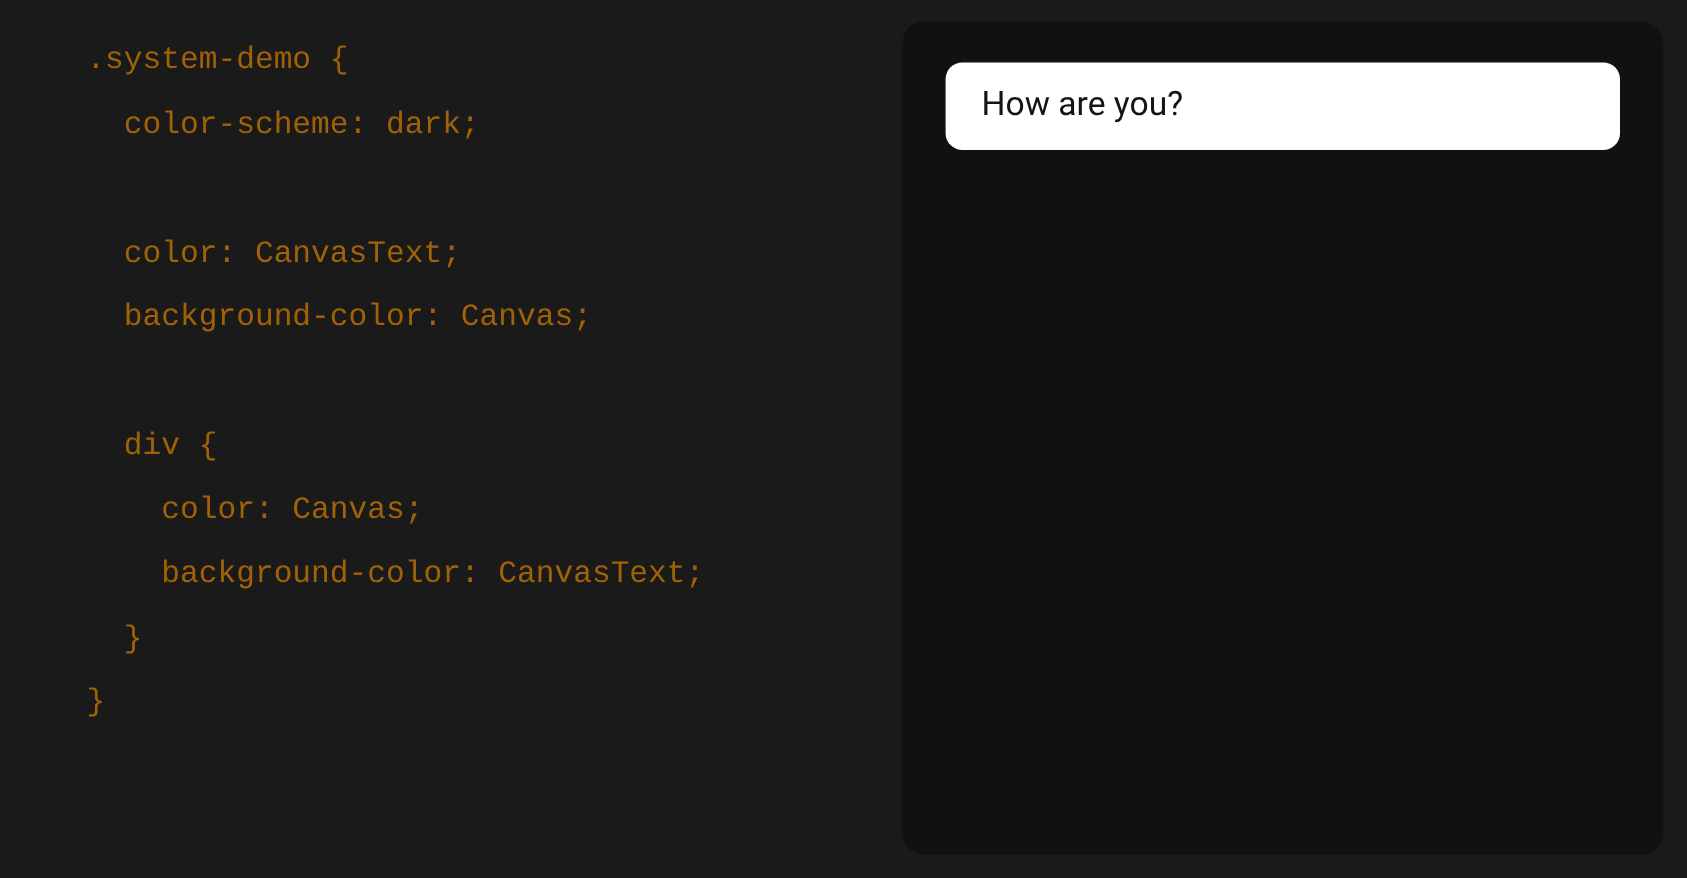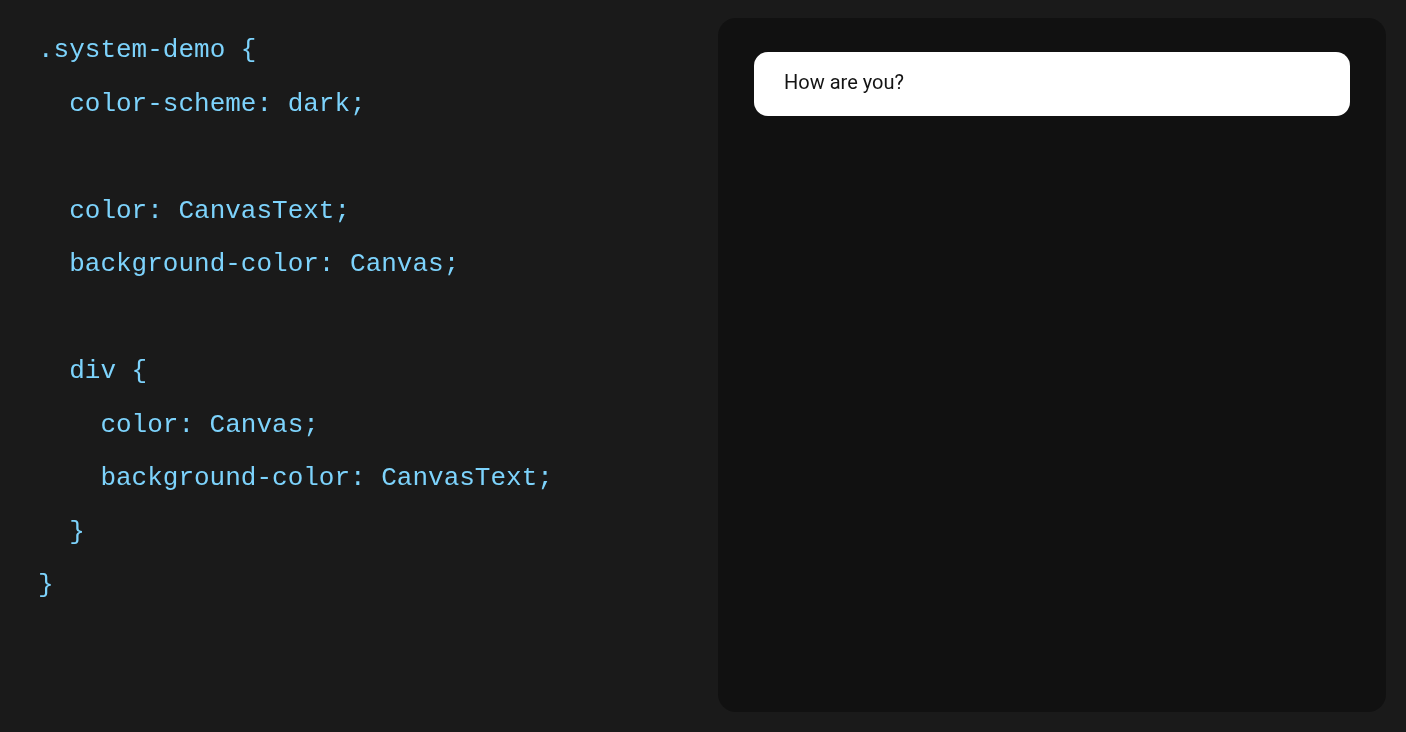--- a/index.html
+++ b/index.html
@@ -12,26 +12,27 @@
   }
   .wrap {
     display: flex;
     width: 100%;
     height: 100%;
     padding: 18px 20px 20px 38px;
     gap: 40px;
   }
   .code-pane {
     flex: 0 0 640px;
-    color: #7dd3fc;
+    color: #a16207;
     font-family: "SFMono-Regular", Consolas, "Liberation Mono", Menlo, monospace;
     font-size: 26px;
     line-height: 2.06;
     white-space: pre;
     padding-top: 6px;
+    margin-left: 34px;
   }
   .demo-pane {
     flex: 1;
     background: #111111;
     border-radius: 18px;
     padding: 34px 36px 36px 36px;
     color: #ffffff;
     display: flex;
     flex-direction: column;
   }
@@ -40,21 +41,21 @@
     font-weight: 400;
     color: #ffffff;
     margin-bottom: 20px;
     letter-spacing: 0.2px;
   }
   .demo-box {
     background: #ffffff;
     color: #141414;
     border-radius: 14px;
     padding: 18px 30px 22px 30px;
-    font-size: 20px;
+    font-size: 28px;
     font-weight: 400;
   }
   .indent1 { padding-left: 2ch; display: inline-block; }
   .indent2 { padding-left: 4ch; display: inline-block; }
 </style>
 </head>
 <body>
 
 <div class="wrap">
 

